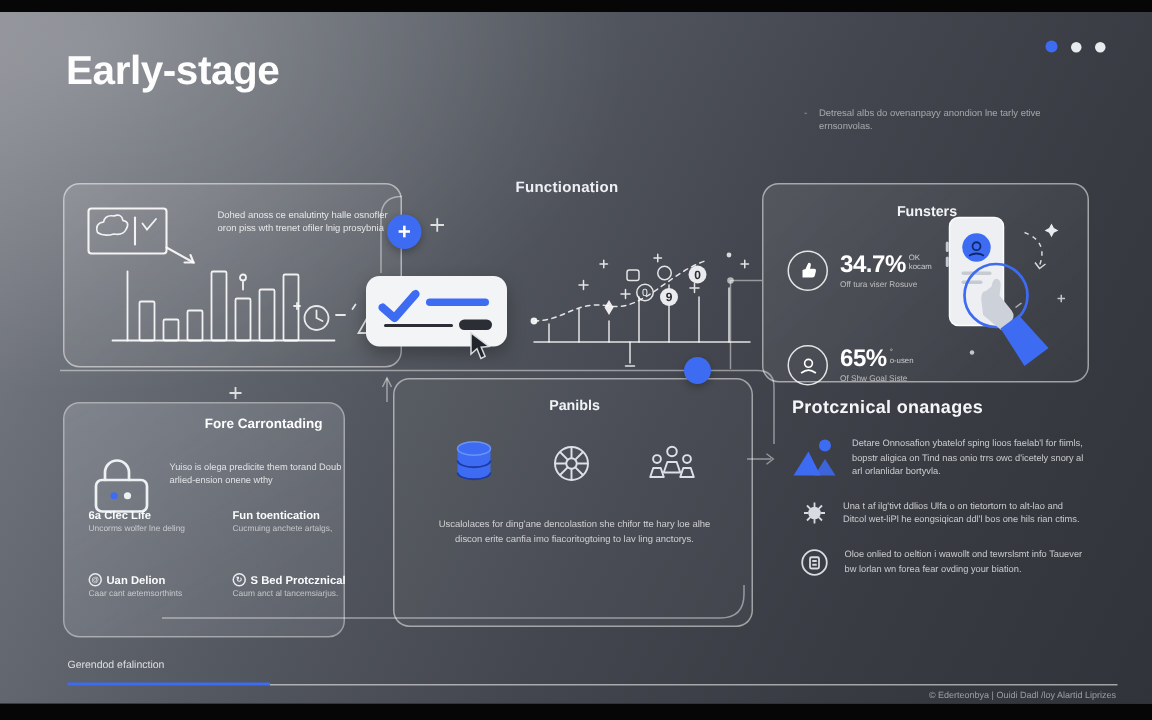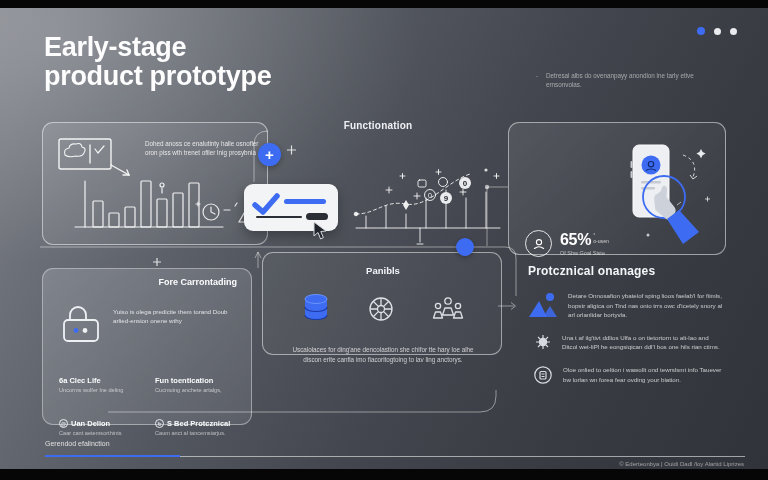--- a/index.html
+++ b/index.html
@@ -18,22 +18,22 @@
   .dots{position:absolute;left:697px;top:27px;display:flex;gap:9px;align-items:center;}
   .dot{width:7px;height:7px;border-radius:50%;}
   .top-note{position:absolute;left:546px;top:71px;width:180px;font-size:6.3px;
             line-height:1.5;color:rgba(255,255,255,0.52);}
   .top-note-dash{position:absolute;left:536px;top:72px;color:rgba(255,255,255,0.4);font-size:7px;}
 
   .box{position:absolute;border:1px solid rgba(255,255,255,0.5);border-radius:11px;
        background:linear-gradient(140deg, rgba(255,255,255,0.11), rgba(255,255,255,0.03));}
   #box-insights{left:42px;top:122px;width:226px;height:123px;}
   #box-funsters{left:508px;top:122px;width:218px;height:133px;background:linear-gradient(140deg, rgba(255,255,255,0.09), rgba(255,255,255,0.02));}
-  #box-panibls{left:262px;top:252px;width:240px;height:103px;background:rgba(255,255,255,0.035);}
-  #box-fore{left:42px;top:268px;width:210px;height:157px;background:linear-gradient(150deg, rgba(222,228,238,0.20), rgba(222,228,238,0.10));border-color:rgba(255,255,255,0.38);}
+  #box-panibls{left:262px;top:252px;width:240px;height:166px;background:rgba(255,255,255,0.035);}
+  #box-fore{left:42px;top:268px;width:188px;height:157px;background:linear-gradient(150deg, rgba(222,228,238,0.20), rgba(222,228,238,0.10));border-color:rgba(255,255,255,0.38);}
 
   .fn-label{position:absolute;left:328px;top:120px;width:100px;text-align:center;
             color:#eef0f4;font-weight:700;font-size:10px;letter-spacing:0.2px;}
 
   .plus-btn{position:absolute;left:258px;top:143px;width:23px;height:23px;border-radius:50%;
             background:#3d6cf3;color:#fff;font-size:15px;font-weight:700;display:flex;
             align-items:center;justify-content:center;box-shadow:0 2px 6px rgba(0,0,0,0.3);line-height:0;}
 
   .card{position:absolute;left:244px;top:184px;width:94px;height:47px;border-radius:9px;
         background:#f2f4f6;box-shadow:0 5px 12px rgba(0,0,0,0.28);z-index:3;}
@@ -49,21 +49,21 @@
   .stat-sup{font-size:5.2px;color:rgba(255,255,255,0.7);line-height:1.3;margin-left:2px;}
   .stat-cap{font-size:5.5px;color:rgba(255,255,255,0.62);margin-top:2px;}
 
   .panibls-title{position:absolute;left:0;top:12px;width:240px;text-align:center;color:#f2f4f7;font-weight:700;font-size:9.5px;}
   .panibls-icons{position:absolute;left:0;top:40px;width:240px;display:flex;justify-content:space-between;padding:0 38px;}
   .panibls-desc{position:absolute;left:20px;top:92px;width:200px;text-align:center;
                 font-size:6.3px;line-height:1.55;color:rgba(255,255,255,0.72);}
 
   .fore-title{position:absolute;right:14px;top:8px;color:#fdfdfe;font-weight:700;font-size:9px;}
   .fore-intro{position:absolute;left:70px;top:38px;width:132px;font-size:6.2px;line-height:1.5;color:rgba(255,255,255,0.8);}
-  .fore-item{position:absolute;width:92px;margin-top:37px;}
+  .fore-item{position:absolute;width:92px;}
   .fore-item-title{color:#fbfcfd;font-weight:700;font-size:7.5px;display:flex;align-items:center;gap:3px;}
   .fore-item-cap{font-size:5.6px;color:rgba(255,255,255,0.6);margin-top:2px;line-height:1.4;}
   .mini-circ{display:inline-flex;width:9px;height:9px;border:1px solid #e8ebef;border-radius:50%;
              align-items:center;justify-content:center;font-size:5px;color:#e8ebef;flex:0 0 auto;}
 
   .prot{position:absolute;left:528px;top:264px;width:206px;}
   .prot-title{color:#f4f6f9;font-weight:700;font-size:12px;letter-spacing:0.2px;}
   .prot-item{display:flex;gap:10px;align-items:flex-start;margin-top:13px;}
   .prot-text{font-size:6.2px;line-height:1.55;color:rgba(255,255,255,0.72);width:162px;}
 
@@ -99,21 +99,20 @@
     </g>
     <g stroke="rgba(255,255,255,0.8)" stroke-width="1.2" fill="none">
       <path d="M 153 262 h 8 M 157 258 v 8"></path>
       <path d="M 287 150 h 9 M 291.5 145.5 v 9"></path>
     </g>
     <circle cx="487" cy="187" r="2.2" fill="rgba(255,255,255,0.6)"></circle>
   </svg>
 
   <div class="title">
     <div>Early-stage</div>
-    <div>product prototype</div>
   </div>
   <div class="dots">
     <span class="dot" style="background:#3d6cf3;width:8px;height:8px;"></span>
     <span class="dot" style="background:#e9ebee;"></span>
     <span class="dot" style="background:#e9ebee;"></span>
   </div>
   <span class="top-note-dash">-</span>
   <div class="top-note">Detresal albs do ovenanpayy anondion lne tarly etive ernsonvolas.</div>
 
   <div class="box" id="box-insights">
@@ -203,21 +202,39 @@
     <path d="M 58 48 l 3 5 l -3 5 l -3 -5 z" fill="rgba(255,255,255,0.9)"></path>
     <text x="82" y="45.5" font-size="7" fill="rgba(255,255,255,0.9)" text-anchor="middle" font-family="Liberation Sans, sans-serif">0</text>
     <circle cx="98" cy="46" r="6" fill="#e9ebef"></circle>
     <text x="98" y="48.8" font-size="8" font-weight="bold" fill="#2b2e34" text-anchor="middle" font-family="Liberation Sans, sans-serif">9</text>
     <circle cx="117" cy="31" r="6" fill="#e9ebef"></circle>
     <text x="117" y="33.8" font-size="8" font-weight="bold" fill="#2b2e34" text-anchor="middle" font-family="Liberation Sans, sans-serif">0</text>
     <circle cx="138" cy="18" r="1.6" fill="rgba(255,255,255,0.8)"></circle>
   </svg>
 
   <div class="box" id="box-funsters">
-
+    <div class="funsters-title">Funsters</div>
+
+    <div class="stat" style="top:44px;">
+      <span class="stat-circle">
+        <svg width="13" height="13" viewBox="0 0 13 13">
+            <path d="M 3 6 v 5 h 6.5 q 1.5 0 1.8 -1.5 l 0.7 -3 q 0.2 -1.3 -1.2 -1.3 H 8 l 0.6 -2.6 q 0.2 -1.2 -1 -1.4 q -0.8 -0.1 -1.1 0.8 L 5 5.4 L 3 6 z" fill="#fff"></path>
+          </svg>
+      </span>
+      <div>
+        <div style="display:flex;align-items:flex-start;">
+          <span class="stat-val">34.7%</span>
+          <span class="stat-sup">
+            <div>OK</div>
+            <div>kocam</div>
+          </span>
+        </div>
+        <div class="stat-cap">Off tura viser Rosuve</div>
+      </div>
+    </div>
 
     <div class="stat" style="top:86px;margin-top:21px;">
       <span class="stat-circle">
         <svg width="14" height="14" viewBox="0 0 14 14" fill="none" stroke="#fff" stroke-width="1.1" stroke-linecap="round">
           <circle cx="7" cy="5.2" r="2.6"></circle>
             <path d="M 2.4 11.5 q 4.6 -3.6 9.2 0"></path>
         </svg>
       </span>
       <div>
         <div style="display:flex;align-items:flex-start;">

